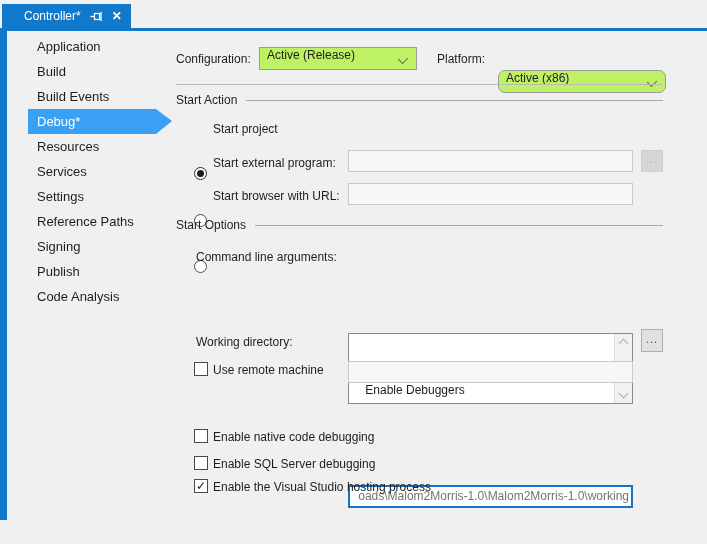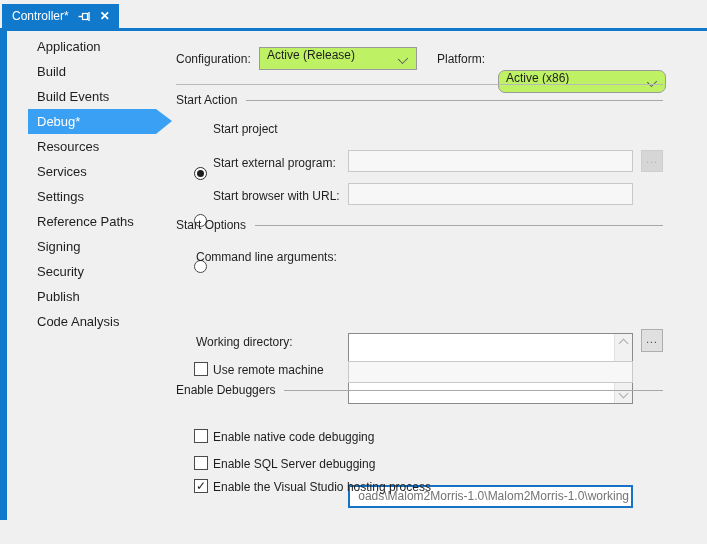--- a/index.html
+++ b/index.html
@@ -8,21 +8,21 @@
     background:#f0f0f0;
     font-family:"Liberation Sans", sans-serif;
     font-size:12px;color:#1e1e1e;
     -webkit-font-smoothing:antialiased;
   }
   .abs{position:absolute;}
 
   
   .doc-tab{
     left:2px;top:4px;height:24px;background:#1079cc;color:#fff;
-    display:flex;align-items:center;padding:0 9px 0 10px;gap:9px;cursor:default;
+    display:flex;align-items:center;padding:0 9px 0 22px;gap:9px;cursor:default;
   }
   .doc-tab .tab-title{font-size:12px;}
   .doc-tab .pin{display:flex;align-items:center;}
   .doc-tab .close{font-size:12px;font-weight:bold;line-height:1;}
   .tab-underline{left:0;top:28px;width:707px;height:3px;background:#1079cc;}
   .doc-left-strip{left:0;top:31px;width:7px;height:489px;background:#1079cc;}
 
   
   .nav{left:8px;top:34px;width:162px;padding-left:8px;}
   .nav-item{
@@ -122,21 +122,20 @@
 <div class="abs nav">
   <div class="nav-item">Application</div>
   <div class="nav-item">Build</div>
   <div class="nav-item">Build Events</div>
   <div class="nav-item on">Debug*</div>
   <div class="nav-item">Resources</div>
   <div class="nav-item">Services</div>
   <div class="nav-item">Settings</div>
   <div class="nav-item">Reference Paths</div>
   <div class="nav-item">Signing</div>
-  <div class="nav-item">Security</div>
   <div class="nav-item">Publish</div>
   <div class="nav-item">Code Analysis</div>
 </div>
 
 <div class="abs lbl" style="left:176px;top:52px;">Configuration:</div>
 <div class="abs combo" style="left:259px;top:47px;width:158px;">
   <span>Active (Release)</span>
   <span class="chev"></span>
 </div>
 <div class="abs lbl" style="left:437px;top:52px;">Platform:</div>
@@ -182,21 +181,21 @@
   <span class="val">oads\Malom2Morris-1.0\Malom2Morris-1.0\working</span>
 </div>
 <div class="abs browse enabled" style="left:641px;top:329px;height:23px;line-height:19px;">...</div>
 
 <div class="abs checkbox" style="left:194px;top:362px;">
   
 </div>
 <div class="abs lbl" style="left:213px;top:363px;">Use remote machine</div>
 <div class="abs tbox" style="left:348px;top:361px;width:285px;"></div>
 
-<div class="abs sec-head" style="left:176px;top:383px;width:487px;">
+<div class="abs sec-head" style="left:176px;top:383px;width:487px;flex-direction:column;">
   <span class="t">Enable Debuggers</span>
   <span class="ln"></span>
 </div>
 
 <div class="abs checkbox" style="left:194px;top:429px;">
   
 </div>
 <div class="abs lbl" style="left:213px;top:430px;">Enable native code debugging</div>
 
 <div class="abs checkbox" style="left:194px;top:456px;">

